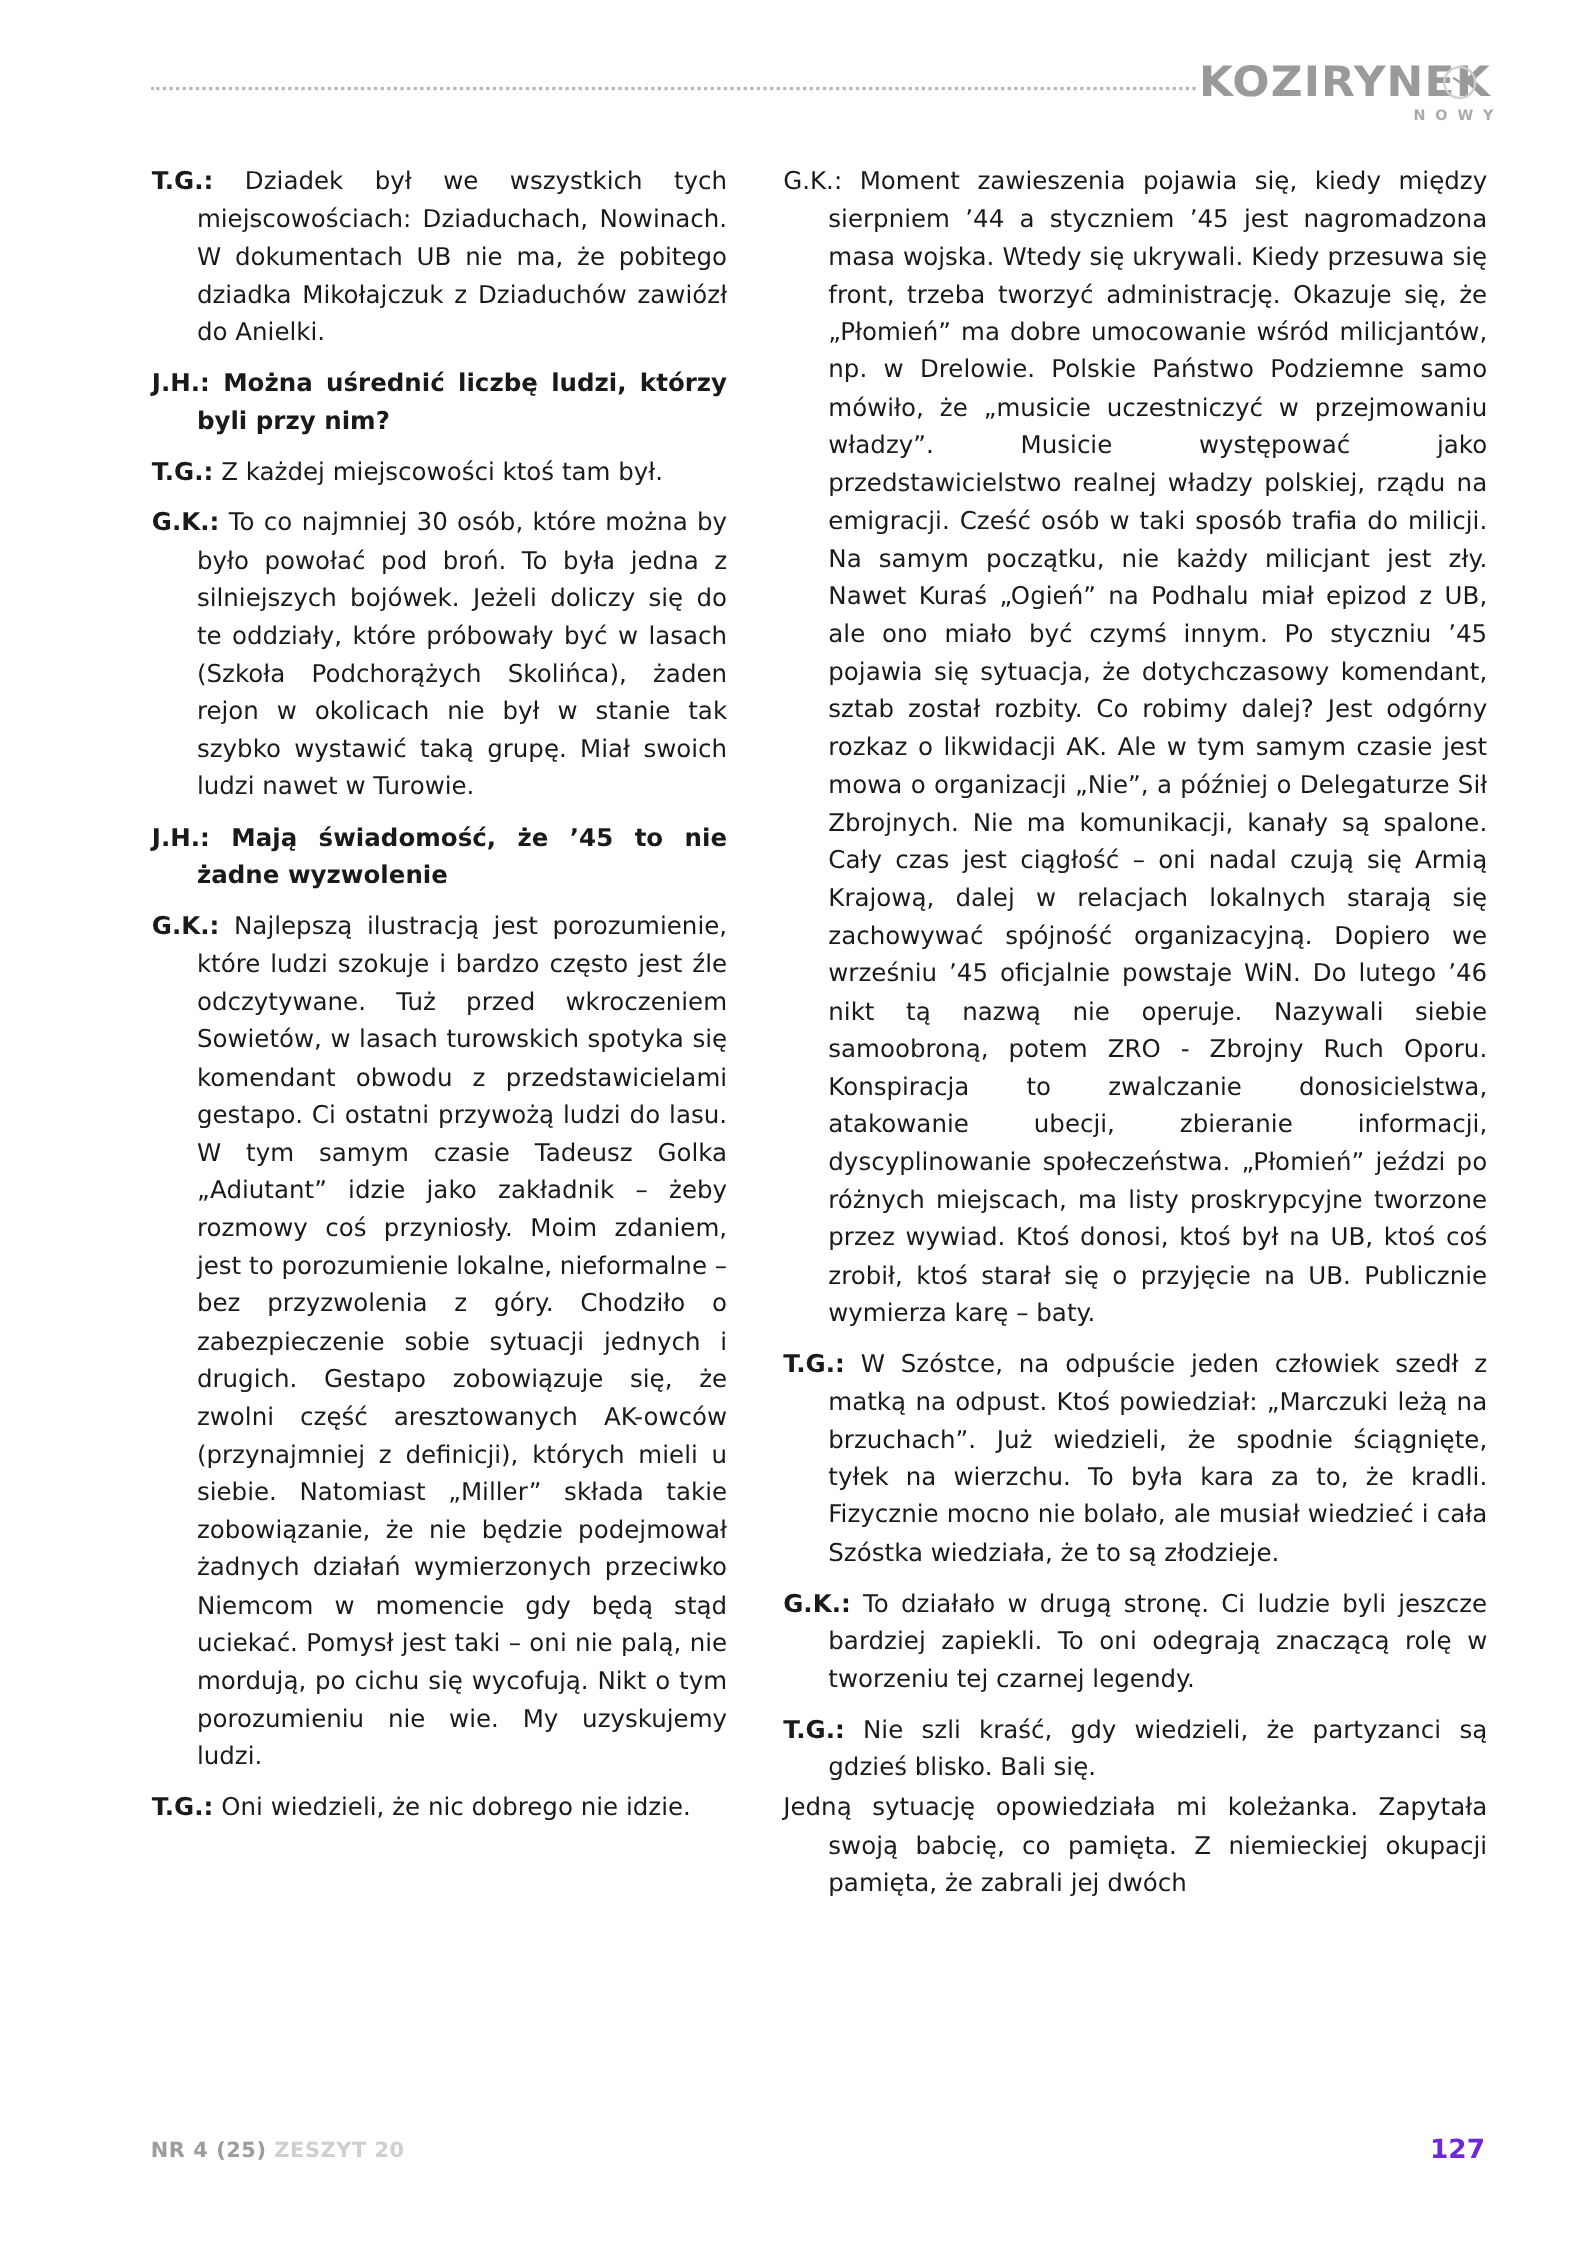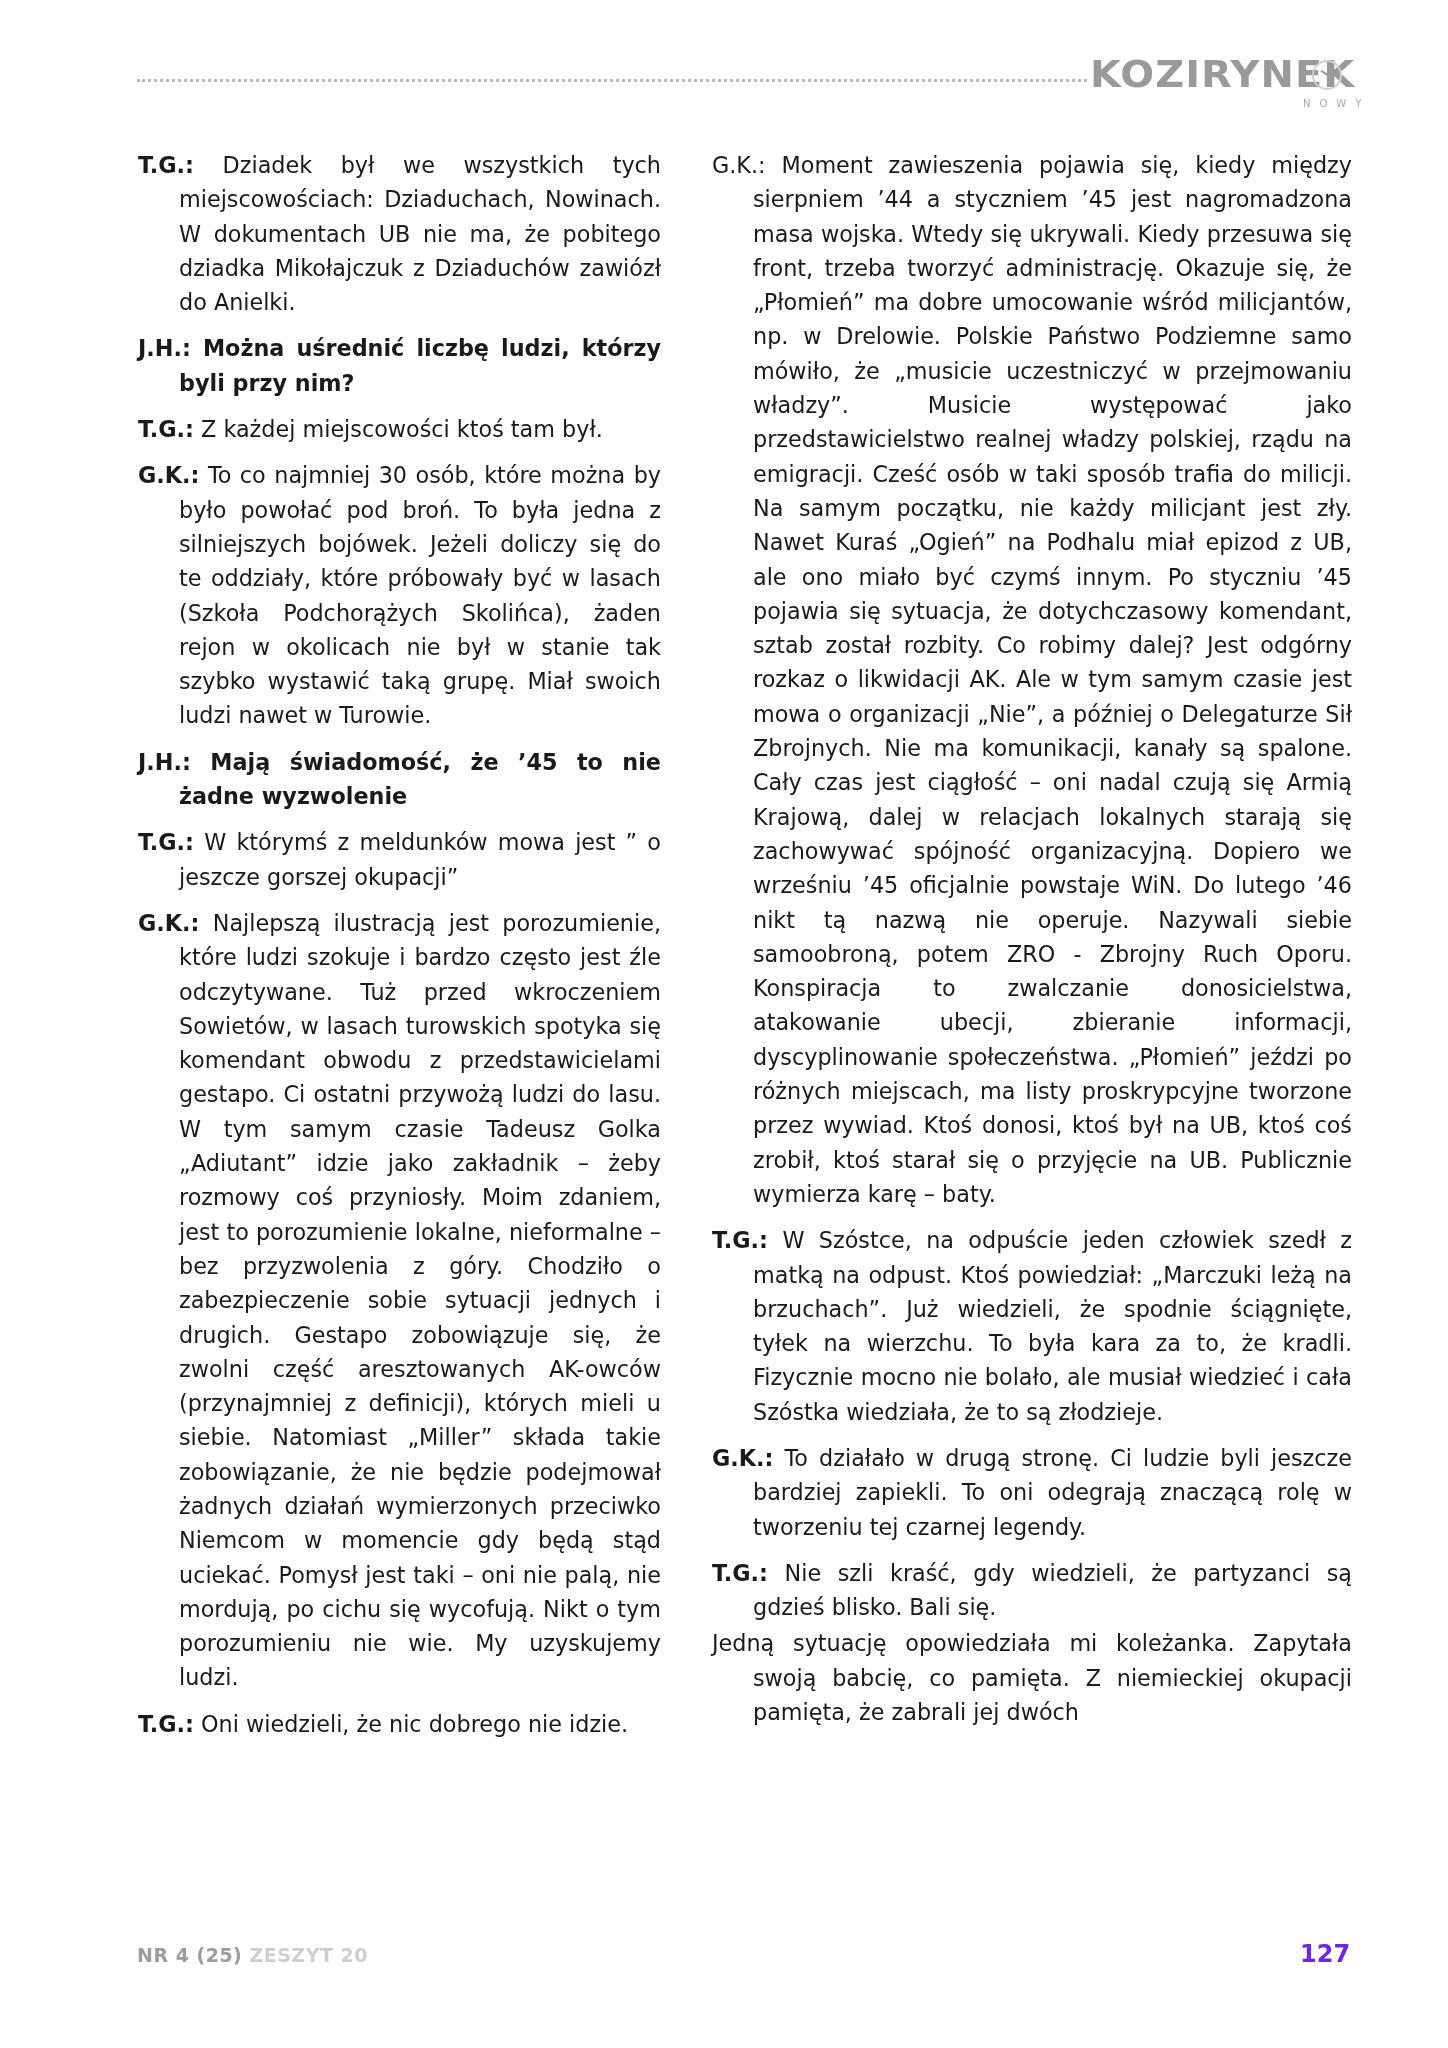--- a/index.html
+++ b/index.html
@@ -9,22 +9,22 @@
   .header-rule { position: absolute; left: 137px; top: 79px; width: 950px; height: 0;
                  border-top: 3px dotted #b9b9b9; }
   .logo { position: absolute; left: 1090px; top: 52px; width: 260px; height: 60px; }
   .logo-word { position: absolute; left: 0; top: 0; font-family: "DejaVu Sans", sans-serif;
                font-weight: bold; font-size: 38px; letter-spacing: 1px; color: #9a9a9a;
                transform: scaleX(1.05); transform-origin: left top; line-height: 44px; }
   .logo-emblem { position: absolute; left: 222px; top: 8px; width: 26px; height: 26px;
                  border: 2px solid #cfcfcf; border-radius: 50%; }
   .logo-emblem::after { content: ""; position: absolute; left: 6px; top: 11px; width: 12px;
                         height: 2px; background: #9a9a9a; transform: rotate(35deg); }
-  .logo-sub { position: absolute; left: 213px; top: 46px; font-size: 10px; letter-spacing: 9px;
-              color: #aaaaaa; font-weight: normal; }
+  .logo-sub { position: absolute; left: 195px; top: 46px; font-size: 13px; letter-spacing: 9px;
+              color: #aaaaaa; font-weight: bold; }
 
   .column { position: absolute; top: 148px; font-size: 22.3px; line-height: 34.3px; }
   .col-left { left: 138px; width: 523px; }
   .col-right { left: 712px; width: 640px; }
 
   .para { margin: 0 0 12px 0; padding-left: 41px; text-indent: -41px; text-align: justify;
           hyphens: none; }
   .para.cont { padding-left: 40px; text-indent: 0; }
   .para.noindent-first { padding-left: 41px; text-indent: -41px; }
   .para.tight { margin-bottom: 2px; }
@@ -59,23 +59,20 @@
   <p class="para">
     <span class="speaker">T.G.:</span><span> Z każdej miejscowości ktoś  tam był.</span>
   </p>
   <p class="para">
     <span class="speaker">G.K.:</span><span> To co najmniej 30 osób, które można by było powołać pod broń. To była jedna z silniejszych bojówek. Jeżeli doliczy się do te oddziały, które próbowały być w lasach (Szkoła Podchorążych Skolińca), żaden rejon w okolicach nie był w stanie tak szybko wystawić taką grupę. Miał swoich ludzi nawet w Turowie.</span>
   </p>
   <p class="para question">
     <span class="speaker">J.H.:</span><span> Mają świadomość, że ’45  to nie żadne wyzwolenie</span>
   </p>
   <p class="para">
-    <span class="speaker">T.G.:</span><span> W którymś z meldunków mowa jest ” o jeszcze gorszej okupacji”</span>
-  </p>
-  <p class="para">
     <span class="speaker">G.K.:</span><span> Najlepszą ilustracją jest porozumienie, które ludzi szokuje i bardzo często jest źle odczytywane.  Tuż przed wkroczeniem Sowietów, w lasach turowskich spotyka się komendant obwodu z przedstawicielami gestapo. Ci ostatni przywożą ludzi do lasu. W tym samym czasie Tadeusz Golka „Adiutant” idzie jako zakładnik – żeby rozmowy coś przyniosły. Moim zdaniem, jest to porozumienie lokalne, nieformalne – bez przyzwolenia z góry. Chodziło o zabezpieczenie sobie sytuacji jednych i drugich. Gestapo zobowiązuje się, że zwolni część aresztowanych AK-owców (przynajmniej z definicji), których mieli u siebie. Natomiast „Miller” składa takie zobowiązanie, że nie będzie podejmował żadnych działań wymierzonych przeciwko Niemcom w momencie gdy będą stąd uciekać. Pomysł jest taki – oni nie palą, nie mordują, po cichu się wycofują. Nikt o tym porozumieniu nie wie. My uzyskujemy ludzi.</span>
   </p>
   <p class="para">
     <span class="speaker">T.G.:</span><span> Oni wiedzieli, że nic dobrego nie idzie.</span>
   </p>
 </div>
 
 <div class="column col-right">
   <p class="para">
     <span class="speaker plain">G.K.:</span><span> Moment zawieszenia pojawia się, kiedy między sierpniem ’44 a styczniem ’45 jest nagromadzona masa wojska.  Wtedy się ukrywali. Kiedy przesuwa się front, trzeba tworzyć administrację.  Okazuje się, że „Płomień” ma dobre umocowanie wśród milicjantów, np. w Drelowie. Polskie Państwo Podziemne samo mówiło, że „musicie uczestniczyć w przejmowaniu władzy”. Musicie występować jako przedstawicielstwo realnej władzy polskiej, rządu na emigracji. Cześć osób w taki sposób trafia do milicji. Na samym początku, nie każdy milicjant  jest zły. Nawet Kuraś „Ogień” na Podhalu miał epizod z UB, ale ono miało być czymś innym.  Po styczniu ’45 pojawia się sytuacja, że dotychczasowy komendant, sztab został rozbity. Co robimy dalej? Jest odgórny rozkaz o likwidacji AK. Ale w tym samym czasie jest mowa o organizacji „Nie”, a  później o Delegaturze Sił Zbrojnych. Nie ma komunikacji, kanały są spalone. Cały czas jest ciągłość – oni nadal czują się Armią Krajową, dalej w relacjach lokalnych starają się zachowywać spójność organizacyjną. Dopiero we wrześniu ’45 oficjalnie powstaje WiN. Do lutego ’46 nikt tą nazwą nie operuje. Nazywali siebie samoobroną, potem ZRO - Zbrojny Ruch Oporu. Konspiracja to zwalczanie donosicielstwa, atakowanie ubecji, zbieranie informacji, dyscyplinowanie społeczeństwa. „Płomień”  jeździ po różnych miejscach, ma listy proskrypcyjne tworzone przez wywiad. Ktoś donosi, ktoś był na UB, ktoś coś zrobił, ktoś starał się o przyjęcie na UB.  Publicznie wymierza karę – baty.</span>

